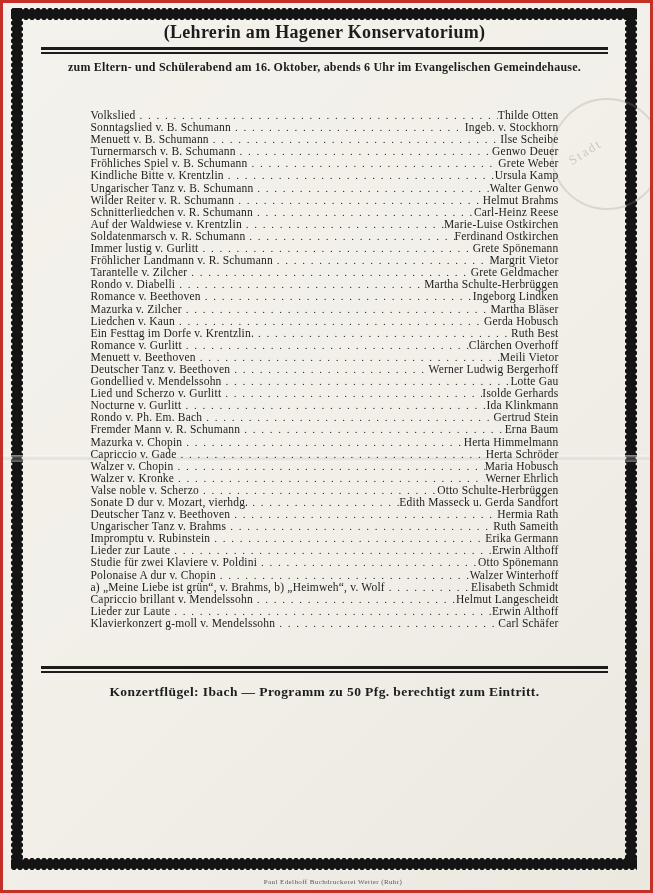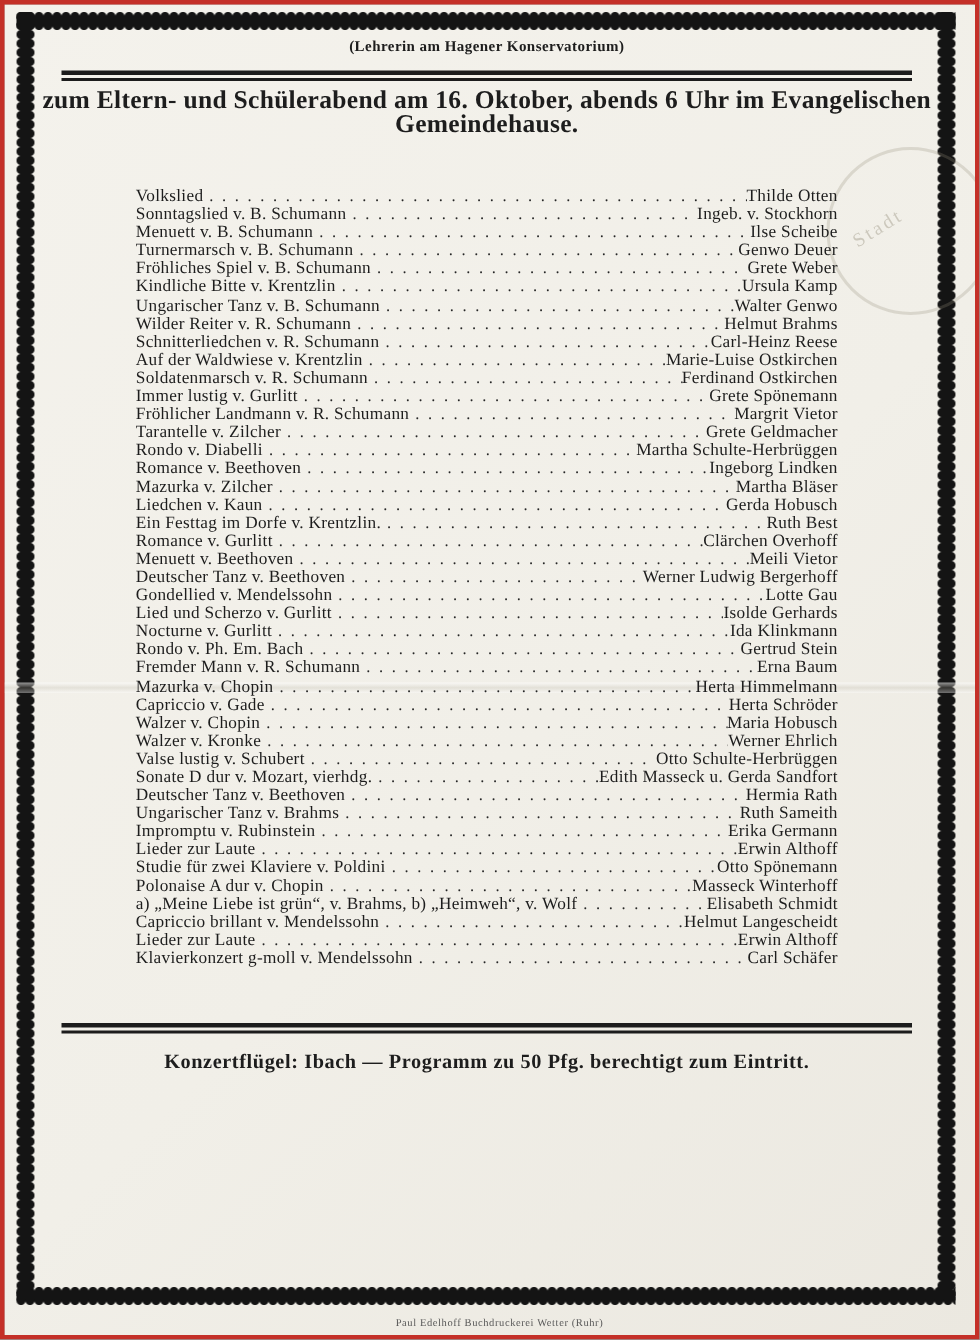--- a/index.html
+++ b/index.html
@@ -39,24 +39,24 @@
   .band-left{left:8px;}
   .band-right{right:13px;}
 
   .content{
     position:absolute;top:17px;left:24px;right:28px;
     text-align:center;
   }
   h1{margin:30px 0 0;font-weight:normal;line-height:38px;letter-spacing:.5px;white-space:nowrap;}
   .big{font-size:31px;}
   .med{font-size:22px;}
-  .subtitle{margin-top:4px;font-size:10px;font-weight:bold;letter-spacing:.3px;line-height:16px;}
+  .subtitle{margin-top:4px;font-size:18px;font-weight:bold;letter-spacing:.3px;line-height:16px;}
   .double-rule{height:7px;box-sizing:border-box;border-top:3px solid #1c1c1c;border-bottom:2px solid #1c1c1c;margin:7px 14px 0;}
   .prog-title{margin-top:18px;font-size:35px;line-height:40px;letter-spacing:1px;}
-  .occasion{margin-top:5px;font-size:17px;font-weight:bold;letter-spacing:.2px;line-height:16px;}
+  .occasion{margin-top:5px;font-size:12px;font-weight:bold;letter-spacing:.2px;line-height:16px;}
   .list{width:468px;margin:34px auto 0;text-align:left;}
   .row{display:flex;align-items:baseline;font-size:11.5px;line-height:12.1px;letter-spacing:.2px;}
   .piece{white-space:nowrap;}
   .dots{flex:1;overflow:hidden;white-space:nowrap;padding:0 4px;letter-spacing:1.5px;font-size:11px;color:#262626;}
   .perf{white-space:nowrap;}
   .footer-rule{margin-top:37px;}
   .footer-line{font-size:13.5px;font-weight:bold;letter-spacing:.4px;line-height:19px;}
   .f1{margin-top:9px;}
   .f2{margin-top:3px;}
   .imprint{
@@ -281,21 +281,21 @@
     <span class="perf">Maria Hobusch</span>
   </div>
 
   <div class="row">
     <span class="piece">Walzer v. Kronke</span>
     <span class="dots">. . . . . . . . . . . . . . . . . . . . . . . . . . . . . . . . . . . . . . . . . . . . . . . . . . . . . . . . . . . . . . . . . . . . . . . . . . . . . . . . . . . . . . . . . . . . . . . . . . . . . . . . . . . . . . . . . . . . . . . . </span>
     <span class="perf">Werner Ehrlich</span>
   </div>
 
   <div class="row">
-    <span class="piece">Valse lustig v. Schubert</span>
+    <span class="piece">Valse noble v. Scherzo</span>
     <span class="dots">. . . . . . . . . . . . . . . . . . . . . . . . . . . . . . . . . . . . . . . . . . . . . . . . . . . . . . . . . . . . . . . . . . . . . . . . . . . . . . . . . . . . . . . . . . . . . . . . . . . . . . . . . . . . . . . . . . . . . . . . </span>
     <span class="perf">Otto Schulte-Herbrüggen</span>
   </div>
 
   <div class="row">
     <span class="piece">Sonate D dur v. Mozart, vierhdg.</span>
     <span class="dots">. . . . . . . . . . . . . . . . . . . . . . . . . . . . . . . . . . . . . . . . . . . . . . . . . . . . . . . . . . . . . . . . . . . . . . . . . . . . . . . . . . . . . . . . . . . . . . . . . . . . . . . . . . . . . . . . . . . . . . . . </span>
     <span class="perf">Edith Masseck u. Gerda Sandfort</span>
   </div>
 
@@ -325,21 +325,21 @@
 
   <div class="row">
     <span class="piece">Studie für zwei Klaviere v. Poldini</span>
     <span class="dots">. . . . . . . . . . . . . . . . . . . . . . . . . . . . . . . . . . . . . . . . . . . . . . . . . . . . . . . . . . . . . . . . . . . . . . . . . . . . . . . . . . . . . . . . . . . . . . . . . . . . . . . . . . . . . . . . . . . . . . . . </span>
     <span class="perf">Otto Spönemann</span>
   </div>
 
   <div class="row">
     <span class="piece">Polonaise A dur v. Chopin</span>
     <span class="dots">. . . . . . . . . . . . . . . . . . . . . . . . . . . . . . . . . . . . . . . . . . . . . . . . . . . . . . . . . . . . . . . . . . . . . . . . . . . . . . . . . . . . . . . . . . . . . . . . . . . . . . . . . . . . . . . . . . . . . . . . </span>
-    <span class="perf">Masseck Winterhoff</span>
+    <span class="perf">Walzer Winterhoff</span>
   </div>
 
   <div class="row">
     <span class="piece">a) „Meine Liebe ist grün“, v. Brahms, b) „Heimweh“, v. Wolf</span>
     <span class="dots">. . . . . . . . . . . . . . . . . . . . . . . . . . . . . . . . . . . . . . . . . . . . . . . . . . . . . . . . . . . . . . . . . . . . . . . . . . . . . . . . . . . . . . . . . . . . . . . . . . . . . . . . . . . . . . . . . . . . . . . . </span>
     <span class="perf">Elisabeth Schmidt</span>
   </div>
 
   <div class="row">
     <span class="piece">Capriccio brillant v. Mendelssohn</span>

